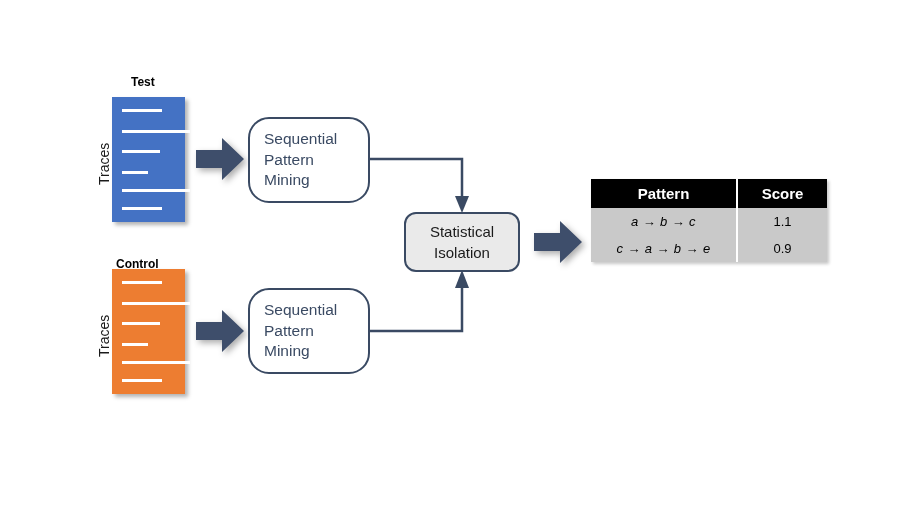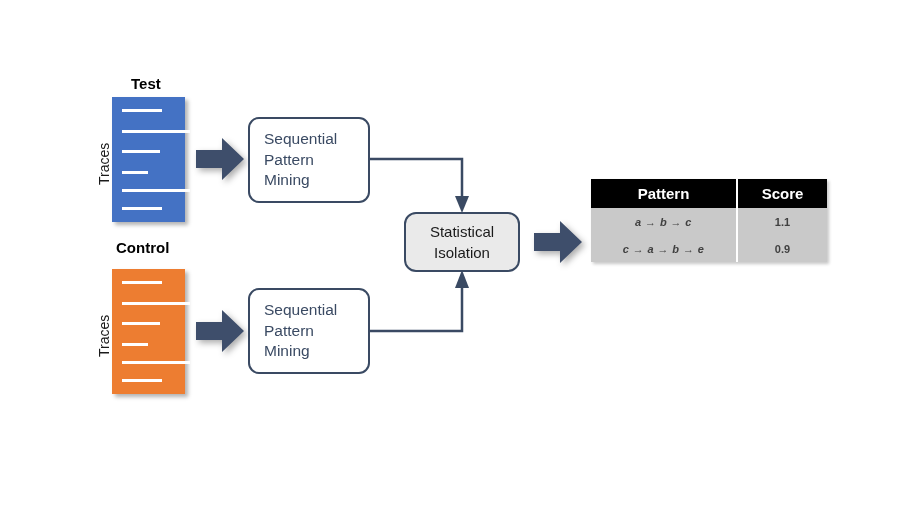--- a/index.html
+++ b/index.html
@@ -19,21 +19,21 @@
     left: 0; top: 0;
     width: 916px;
     height: 515px;
   }
 
   
   .source-group { position: absolute; }
   .source-title {
     position: absolute;
     font-weight: bold;
-    font-size: 15px;
+    font-size: 12px;
     color: #000000;
     white-space: nowrap;
   }
   .traces-label {
     position: absolute;
     font-size: 14px;
     color: #1a1a1a;
     white-space: nowrap;
     transform-origin: 0 0;
     transform: rotate(-90deg);
@@ -54,21 +54,21 @@
   .chevron-arrow {
     position: absolute;
     filter: drop-shadow(3px 3px 3px rgba(0,0,0,0.32));
   }
 
   
   .proc-box {
     position: absolute;
     box-sizing: border-box;
     border: 2.5px solid #3A4A63;
-    border-radius: 11px;
+    border-radius: 21px;
     background: #ffffff;
     color: #3A4A63;
     font-size: 15.5px;
     line-height: 20.5px;
     padding: 10px 0 0 14px;
     white-space: pre-line;
   }
   .iso-box {
     position: absolute;
     box-sizing: border-box;
@@ -105,26 +105,25 @@
     background: #000000;
     color: #ffffff;
     font-size: 15px;
     font-weight: bold;
     height: 27px;
     text-align: center;
     border-right: 2px solid #ffffff;
   }
   .results-table th:last-child { border-right: none; }
   .results-table td {
-    font-size: 11px;
+    font-size: 13px;
     height: 25px;
     text-align: center;
-    color: #404040;
+    color: #000000;
     border-right: 2px solid #ffffff;
-    font-weight: bold;
   }
   .results-table td:last-child { border-right: none; }
   .results-table tr.odd  td { background: #C9C9C9; }
   .results-table tr.even td { background: #E9E9E9; }
   .pattern-cell { font-style: italic; font-size: 15px; letter-spacing: 0.4px; }
 </style>
 </head>
 <body>
 
 <div id="canvas">
@@ -136,21 +135,21 @@
       <div class="trace-line" style="left:10px; top:12px;  width:40px;"></div>
       <div class="trace-line" style="left:10px; top:33px;  width:68px;"></div>
       <div class="trace-line" style="left:10px; top:53px;  width:38px;"></div>
       <div class="trace-line" style="left:10px; top:74px;  width:26px;"></div>
       <div class="trace-line" style="left:10px; top:92px;  width:68px;"></div>
       <div class="trace-line" style="left:10px; top:110px; width:40px;"></div>
     </div>
   </div>
 
   <div class="source-group">
-    <div class="source-title" style="left:116px; top:239px;">Control</div>
+    <div class="source-title" style="left:116px; top:257px;">Control</div>
     <div class="traces-label" style="left:96px; top:357px;">Traces</div>
     <div class="source-block control" style="left: 112px; top: 269px; width: 73px; height: 125px; background: rgb(237, 125, 49);">
       <div class="trace-line" style="left:10px; top:12px;  width:40px;"></div>
       <div class="trace-line" style="left:10px; top:33px;  width:68px;"></div>
       <div class="trace-line" style="left:10px; top:53px;  width:38px;"></div>
       <div class="trace-line" style="left:10px; top:74px;  width:26px;"></div>
       <div class="trace-line" style="left:10px; top:92px;  width:68px;"></div>
       <div class="trace-line" style="left:10px; top:110px; width:40px;"></div>
     </div>
   </div>

